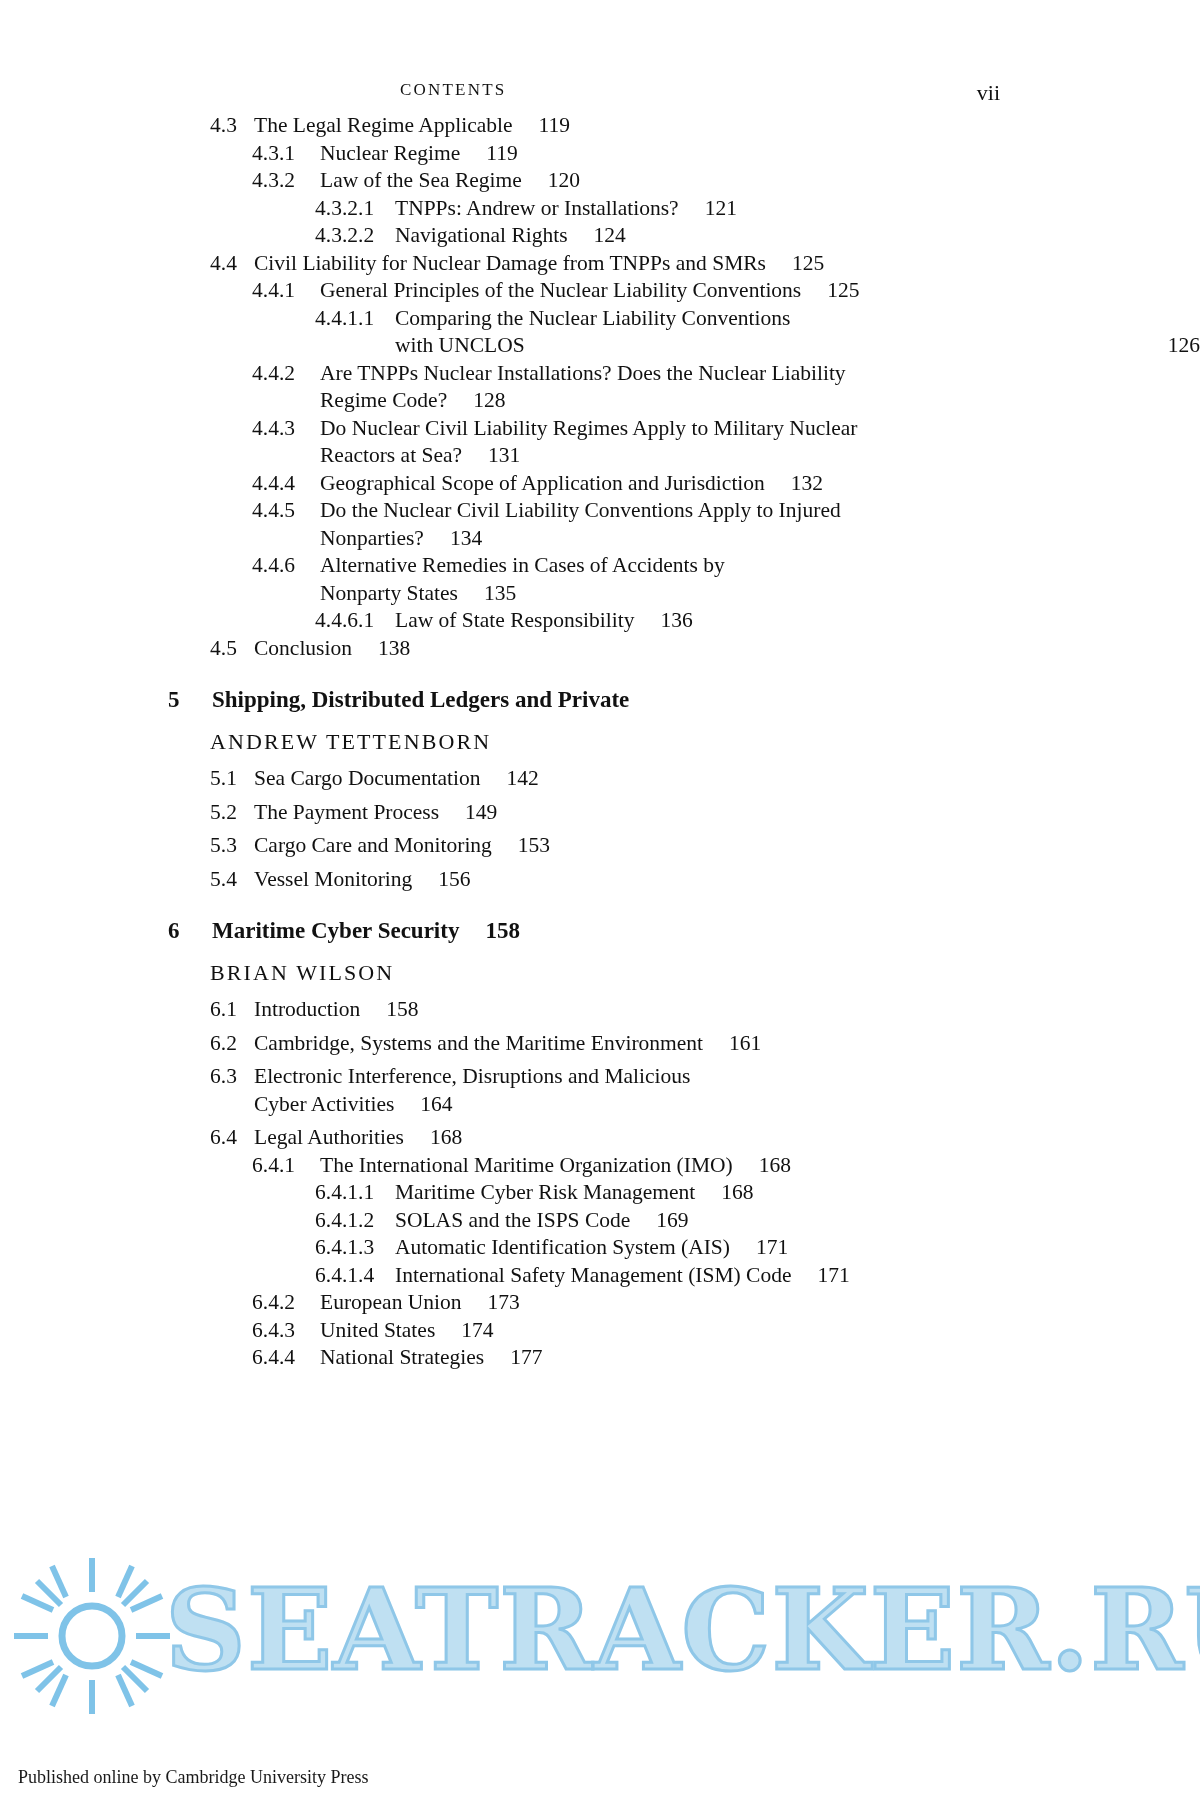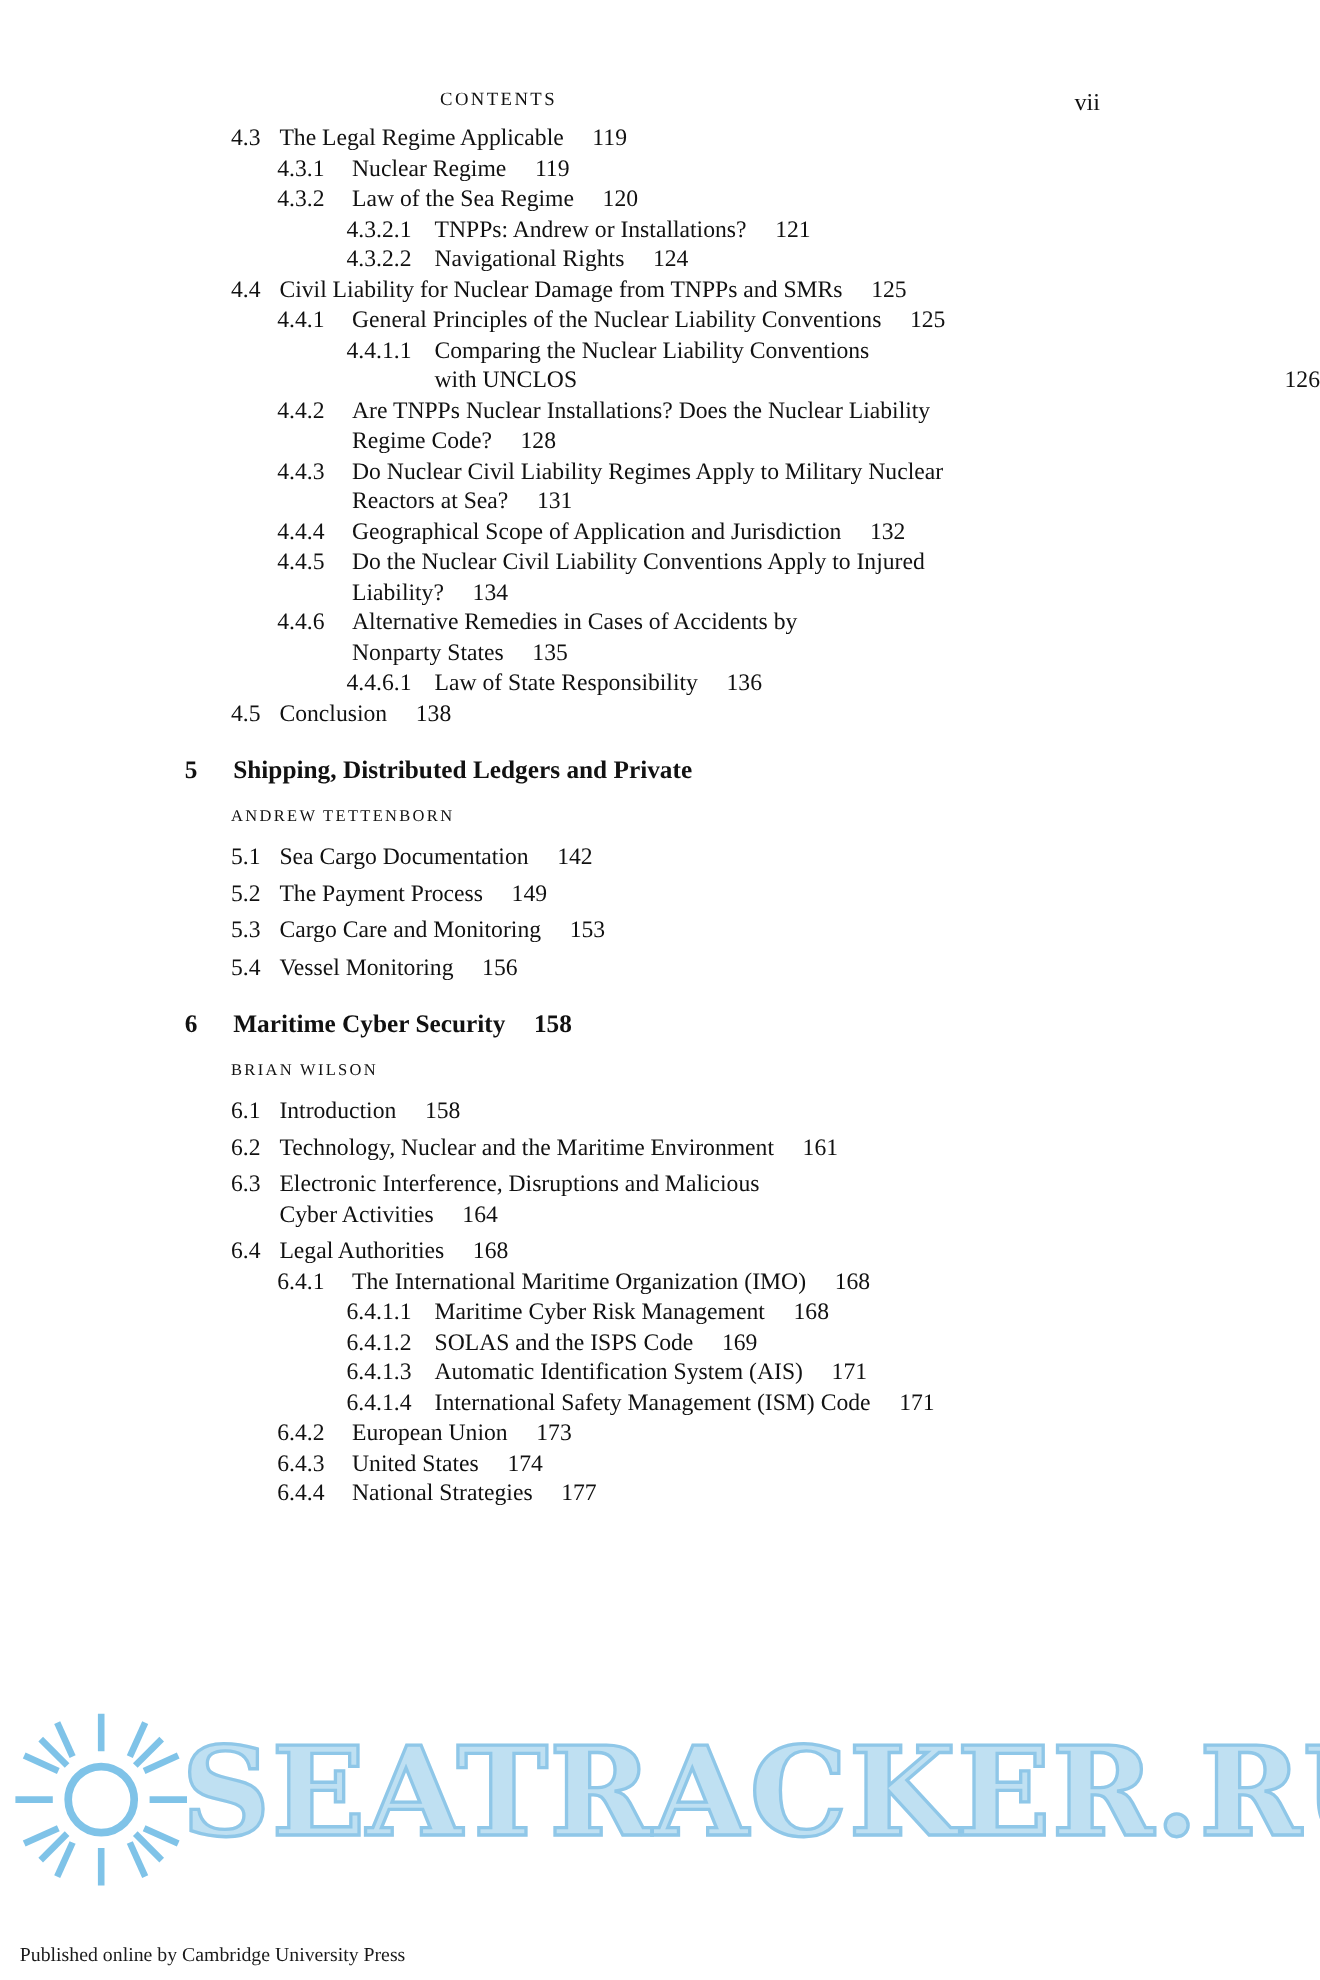--- a/index.html
+++ b/index.html
@@ -86,21 +86,21 @@
   .chapter .txt,
   .chapter .num,
   .chapter .pg {
     font-weight: bold;
     font-size: 23px;
   }
   .chapter { line-height: 31px; }
 
   .author {
     margin-left: 210px;
-    font-size: 15px;
+    font-size: 22px;
     letter-spacing: 2.1px;
     font-variant: small-caps;
     text-transform: uppercase;
     line-height: 26px;
   }
 
   .sp-6  { height: 6px; }
   .sp-10 { height: 10px; }
   .sp-14 { height: 14px; }
   .sp-22 { height: 22px; }
@@ -230,21 +230,21 @@
       <span class="num w2">4.4.4</span>
       <span class="txt">Geographical Scope of Application and Jurisdiction</span>
       <span class="pg">132</span>
     </div>
 
     <div class="row lvl-2">
       <span class="num w2">4.4.5</span>
       <span class="txt">Do the Nuclear Civil Liability Conventions Apply to Injured</span>
     </div>
     <div class="row cont ind-2">
-      <span class="txt">Liability?</span>
+      <span class="txt">Nonparties?</span>
       <span class="pg">134</span>
     </div>
 
     <div class="row lvl-2">
       <span class="num w2">4.4.6</span>
       <span class="txt">Alternative Remedies in Cases of Accidents by</span>
     </div>
     <div class="row cont ind-2">
       <span class="txt">Nonparty States</span>
       <span class="pg">135</span>
@@ -310,21 +310,21 @@
     <div class="sp-10"></div>
 
     <div class="row lvl-1">
       <span class="num w1">6.1</span>
       <span class="txt">Introduction</span>
       <span class="pg">158</span>
     </div>
     <div class="sp-6"></div>
     <div class="row lvl-1">
       <span class="num w1">6.2</span>
-      <span class="txt">Technology, Nuclear and the Maritime Environment</span>
+      <span class="txt">Cambridge, Systems and the Maritime Environment</span>
       <span class="pg">161</span>
     </div>
     <div class="sp-6"></div>
 
     <div class="row lvl-1">
       <span class="num w1">6.3</span>
       <span class="txt">Electronic Interference, Disruptions and Malicious</span>
     </div>
     <div class="row cont ind-1">
       <span class="txt">Cyber Activities</span>

